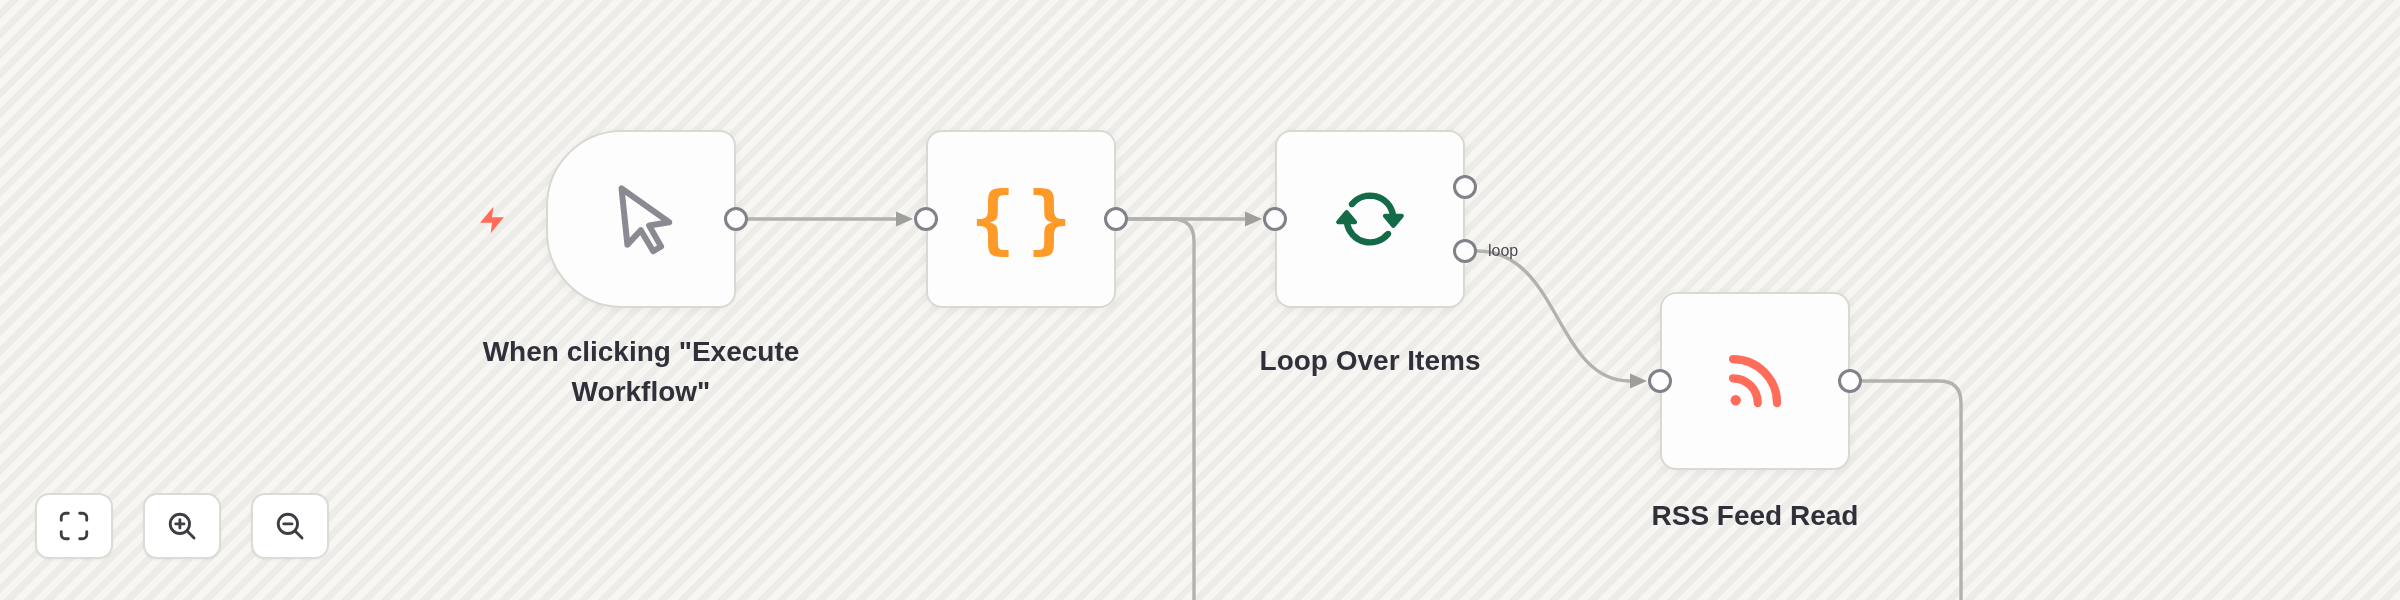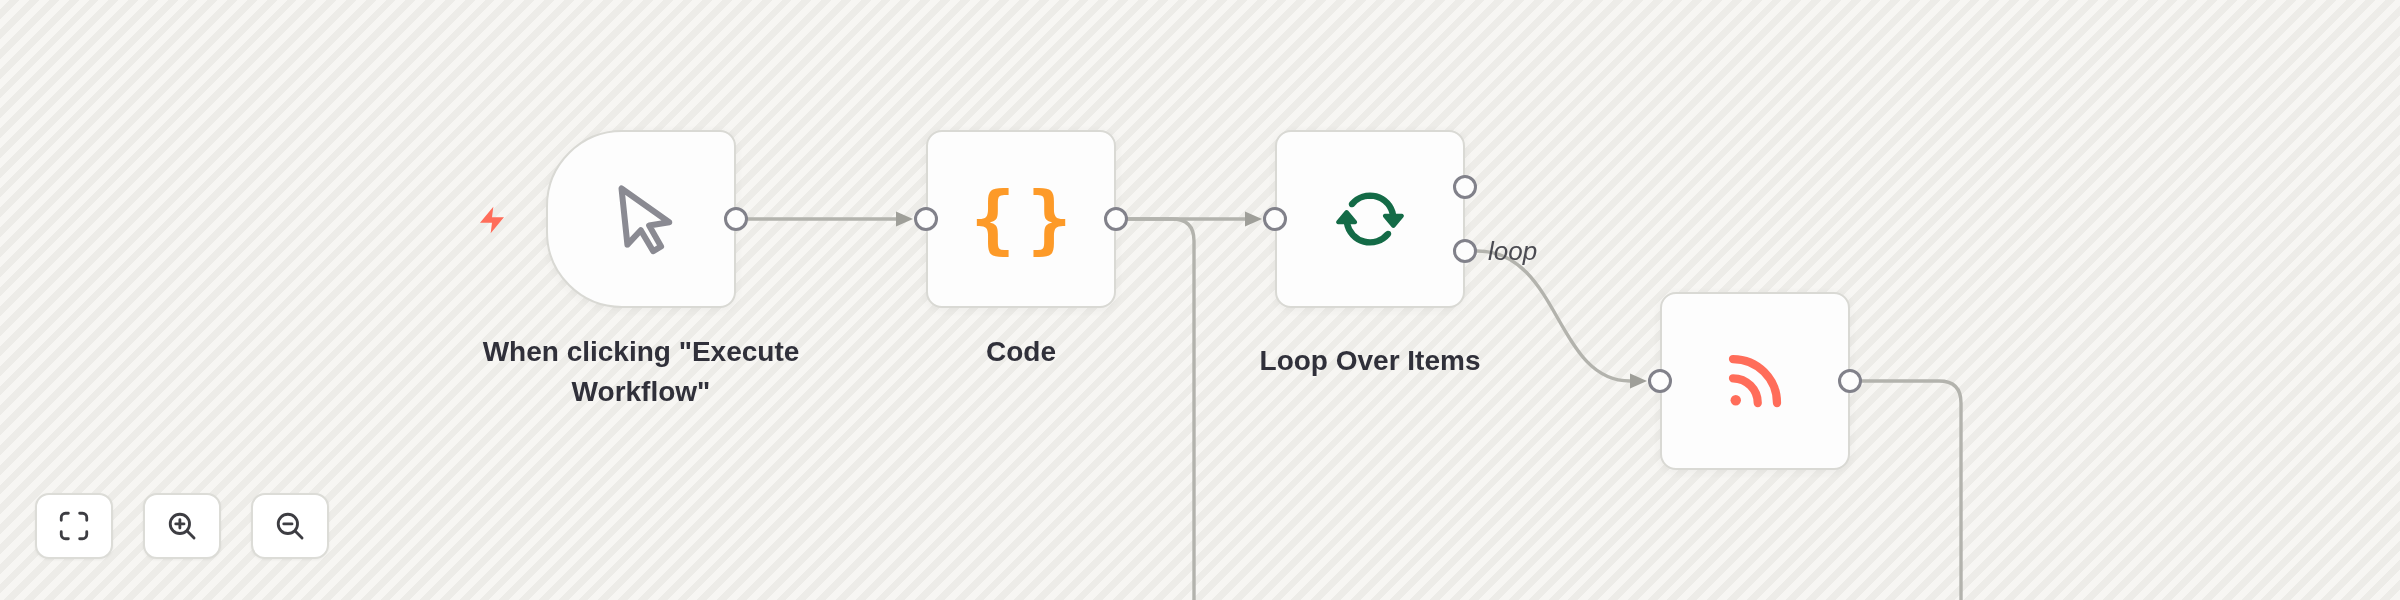--- a/index.html
+++ b/index.html
@@ -28,21 +28,21 @@
     font-size:28px; font-weight:600; color:#30303a; line-height:40px;
   }
 
   .connector {
     position:absolute; width:24px; height:24px; border-radius:50%;
     background:#fdfdfd; border:3px solid #81818a;
     transform:translate(-50%,-50%);
   }
 
   .output-label {
-    position:absolute; font-size:26px; color:#4b4b52; line-height:24px;font-style:italic;
+    position:absolute; font-size:16px; color:#4b4b52; line-height:24px;
   }
 
   .bolt { position:absolute; left:476px; top:204px; width:32px; height:32px; }
 
   .braces {
     font-family:"DejaVu Sans Mono", monospace;
     font-size:74px; font-weight:bold; color:#fd9a28; letter-spacing:12px;
     padding-left:12px; line-height:178px;
   }
 
@@ -80,38 +80,38 @@
   <div class="node trigger" style="left:546px; top:130px;">
     <svg width="74" height="74" viewBox="0 0 32 32" style="transform:rotate(-6deg);">
       <path d="M9 2 L9 26.4 L15.4 20.8 L19.8 30.4 L23.4 28.7 L19.2 19.2 L28 18.7 Z" fill="#fdfdfd" stroke="#8a8a92" stroke-width="2.6" stroke-linejoin="round"></path>
     </svg>
   </div>
   <div class="node-label" style="left:451px; top:332px; width:380px;">When clicking "Execute Workflow"</div>
 
   <div class="node" style="left:926px; top:130px;">
     <div class="braces"><span>{</span><span>}</span></div>
   </div>
-  <div class="node-label" style="left:871px; top:332px; width:300px;">Code</div>
 
   <div class="node" style="left:1275px; top:130px;">
     <svg width="68" height="68" viewBox="0 0 16 16" fill="#146b47" stroke="#146b47" stroke-width="0.5">
       <path d="M11.534 7h3.932a.25.25 0 0 1 .192.41l-1.966 2.36a.25.25 0 0 1-.384 0l-1.966-2.36a.25.25 0 0 1 .192-.41zm-11 2h3.932a.25.25 0 0 0 .192-.41L2.692 6.23a.25.25 0 0 0-.384 0L.342 8.59A.25.25 0 0 0 .534 9z"></path>
       <path fill-rule="evenodd" d="M8 3c-1.552 0-2.94.707-3.857 1.818a.5.5 0 1 1-.771-.636A6.002 6.002 0 0 1 13.917 7H12.9A5.002 5.002 0 0 0 8 3zM3.1 9a5.002 5.002 0 0 0 8.757 2.182.5.5 0 1 1 .771.636A6.002 6.002 0 0 1 2.083 9H3.1z"></path>
     </svg>
   </div>
   <div class="node-label" style="left:1170px; top:332px; width:400px;margin-top:9px;">Loop Over Items</div>
   <div class="output-label" style="left:1488px; top:239px;">loop</div>
 
   <div class="node" style="left:1660px; top:292px;">
     <svg width="66" height="66" viewBox="0 0 24 24" fill="none" stroke="#ff6d5a" stroke-width="3" stroke-linecap="round">
       <path d="M4 11a9 9 0 0 1 9 9"></path>
       <path d="M4 4a16 16 0 0 1 16 16"></path>
       <circle cx="5" cy="19" r="1.9" fill="#ff6d5a" stroke="none"></circle>
     </svg>
   </div>
+  <div class="node-label" style="left:1555px; top:496px; width:400px;">RSS Feed Read</div>
 
   <div class="connector" style="left:736px;  top:219px;"></div>
   <div class="connector" style="left:926px;  top:219px;"></div>
   <div class="connector" style="left:1116px; top:219px;"></div>
   <div class="connector" style="left:1275px; top:219px;"></div>
   <div class="connector" style="left:1465px; top:187px;"></div>
   <div class="connector" style="left:1465px; top:251px;"></div>
   <div class="connector" style="left:1660px; top:381px;"></div>
   <div class="connector" style="left:1850px; top:381px;"></div>
 

